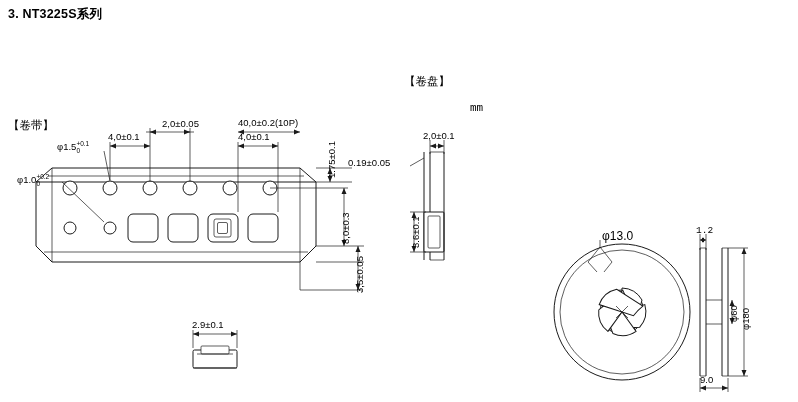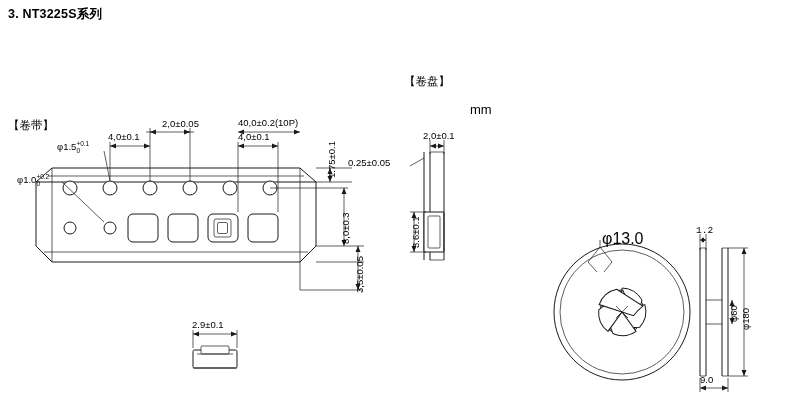--- a/index.html
+++ b/index.html
@@ -16,21 +16,21 @@
   .title{
     position:absolute;left:8px;top:6px;
     font-size:12.5px;font-weight:bold;letter-spacing:.2px;
   }
   .desc{
     position:absolute;left:8px;top:38px;
     font-size:11.5px;white-space:nowrap;
   }
 
   .sec-label{position:absolute;font-size:11.5px;}
-  .unit{position:absolute;font-size:13px;}
+  .unit{position:absolute;font-size:11px;font-family:Liberation Mono, monospace;}
 
   .dim{position:absolute;font-size:9.5px;white-space:nowrap;line-height:1.15;}
   .dim.vert{
     transform:rotate(-90deg);
     transform-origin:left top;
   }
   .stack{display:inline-block;vertical-align:middle;font-size:6.5px;line-height:1.0;text-align:left;}
 
   svg{position:absolute;left:0;top:0;overflow:visible;}
   .ln{stroke:#1a1a1a;stroke-width:1;fill:none;}
@@ -224,21 +224,21 @@
     <polygon points="732,324 729.5,318 734.5,318" fill="#1a1a1a"></polygon>
 
     <path class="ln-thin" d="M700,388 L728,388"></path>
     <path class="ln-thin" d="M700,378 L700,392"></path>
     <path class="ln-thin" d="M728,378 L728,392"></path>
     <polygon points="700,388 706,385.5 706,390.5" fill="#1a1a1a"></polygon>
     <polygon points="728,388 722,385.5 722,390.5" fill="#1a1a1a"></polygon>
   </svg>
 
   <div class="dim" style="left:423px;top:131px;">2,0±0.1</div>
-  <div class="dim" style="left:348px;top:158px;">0.25±0.05</div>
+  <div class="dim" style="left:348px;top:158px;">0.19±0.05</div>
   <div class="dim vert" style="left:411px;top:248px;">3.6±0.1</div>
-  <div class="dim" style="left:602px;top:230px;font-size:16px;">φ13.0</div>
+  <div class="dim" style="left:602px;top:230px;font-size:12px;">φ13.0</div>
   <div class="dim vert" style="left:729px;top:322px;">φ60</div>
   <div class="dim vert" style="left:741px;top:330px;">φ180</div>
   <div class="dim" style="left:696px;top:226px;font-family:Liberation Mono, monospace;">1.2</div>
   <div class="dim" style="left:700px;top:375px;">9.0</div>
 
 </div>
 
 </body></html>

